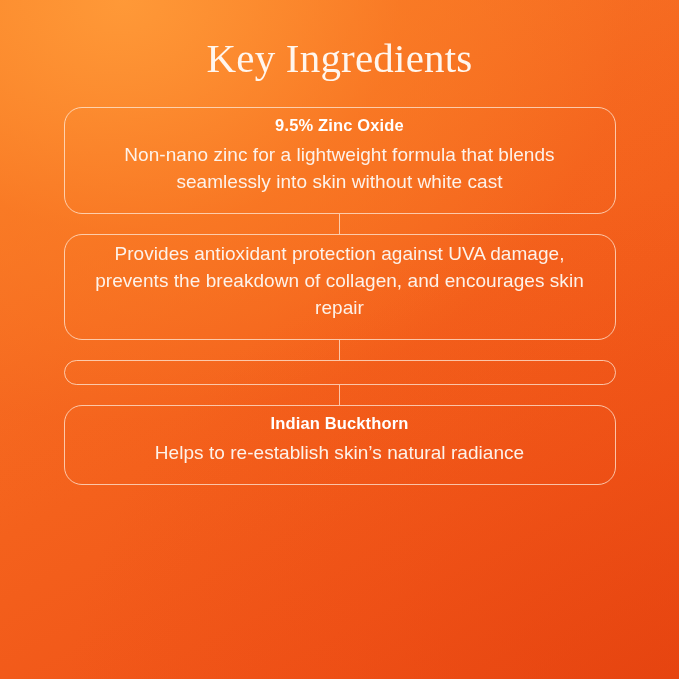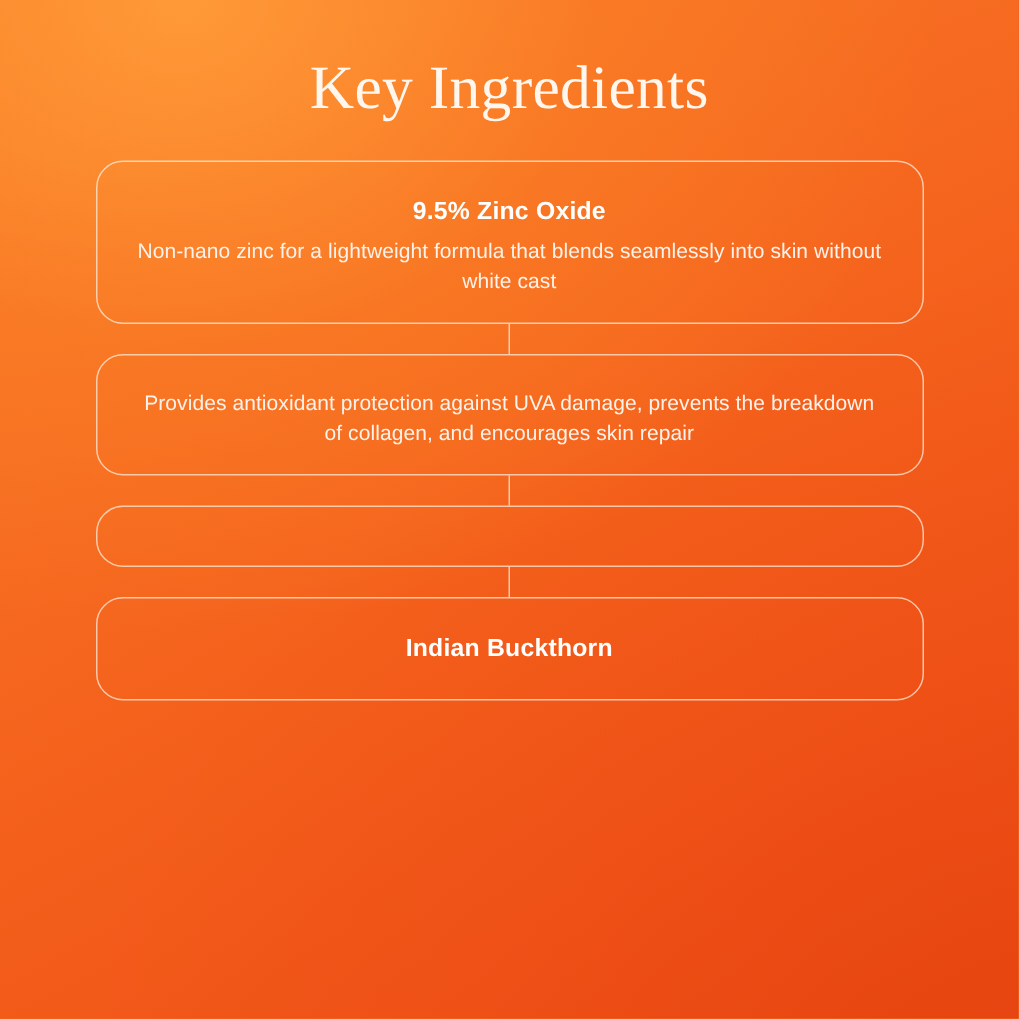--- a/index.html
+++ b/index.html
@@ -65,35 +65,35 @@
     flex-direction:column;
     align-items:center;
   }
 
   .card {
     width:552px;
     border:1px solid rgba(255,238,223,0.72);
     border-radius:18px;
     background:transparent;
     text-align:center;
-    padding:22px 26px 17px 26px;
+    padding:6px 26px 17px 26px;
     color:#FFFFFF;
   }
 
   .card-title {
     font-size:16.5px;
     font-weight:bold;
     color:#FFFFFF;
     letter-spacing:0.15px;
     line-height:1.35;
     margin-bottom:6px;
   }
 
   .card-body {
-    font-size:14px;
+    font-size:19px;
     font-weight:400;
     color:#FDF2EA;
     line-height:1.42;
     letter-spacing:0.05px;
   }
 
   
   .connector {
     width:1px;
     height:20px;
@@ -122,16 +122,17 @@
 
     <div class="connector"></div>
 
     <div class="card">
     </div>
 
     <div class="connector"></div>
 
     <div class="card">
       <div class="card-title">Indian Buckthorn</div>
+      <div class="card-body">Helps to re-establish skin’s natural radiance</div>
     </div>
 
   </div>
 </div>
 
 </body></html>

